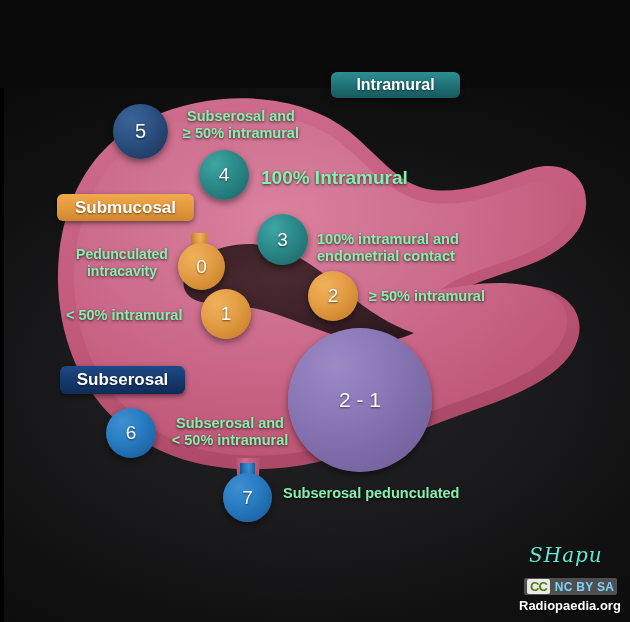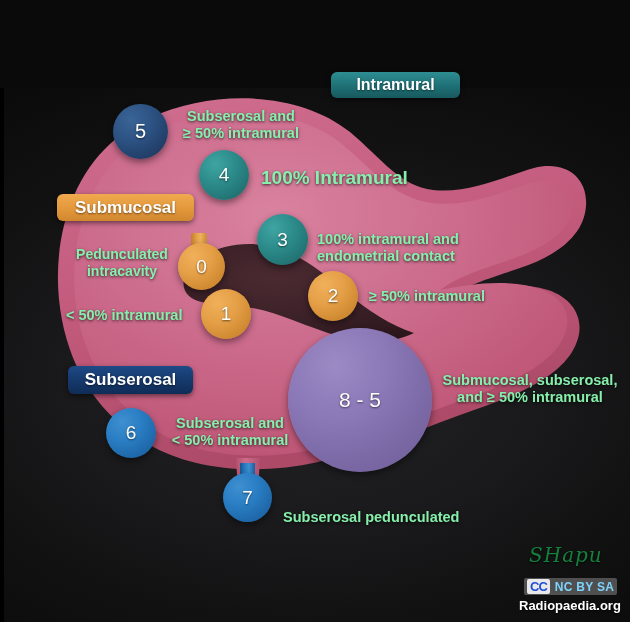--- a/index.html
+++ b/index.html
@@ -123,39 +123,39 @@
     line-height: 1.18;
     text-shadow: 0 1px 3px rgba(0,0,0,.75);
     white-space: pre-line;
   }
   .note.center { text-align: center; }
   .note.left   { text-align: left; }
 
   
   .sig {
     position: absolute;
-    color: #15803d;
+    color: #5eead4;
     font-family: "DejaVu Serif", serif;
     font-style: italic;
     font-size: 20px;
     letter-spacing: 1px;
     text-shadow: 0 1px 2px rgba(0,0,0,.8);
   }
   .cc-row {
     position: absolute;
     display: flex;
     align-items: center;
     background: rgba(170,170,170,.42);
     border-radius: 2px;
     padding: 0 3px;
     height: 17px;
   }
   .cc-mark {
     background: #e9e9e9;
-    color: #1d4ed8;
+    color: #4d7c0f;
     font-weight: bold;
     font-size: 13px;
     line-height: 15px;
     padding: 0 3px;
     border-radius: 2px;
     letter-spacing: -1px;
   }
   .cc-text {
     color: #7dd3fc;
     font-weight: bold;
@@ -253,21 +253,21 @@
   </svg>
 
   <div class="badge badge-intramural" style="left:331px; top:72px; width:129px; height:26px; font-size:16px;">
     <span>Intramural</span>
   </div>
 
   <div class="badge badge-submucosal" style="left:57px; top:194px; width:137px; height:27px; font-size:17px;">
     <span>Submucosal</span>
   </div>
 
-  <div class="badge badge-subserosal" style="left:60px; top:366px; width:125px; height:28px; font-size:17px;margin-left:8px;">
+  <div class="badge badge-subserosal" style="left:60px; top:366px; width:125px; height:28px; font-size:17px;">
     <span>Subserosal</span>
   </div>
 
   <div class="stalk stalk-orange" style="left:191px; top:233px; width:16px; height:18px; border-radius:3px;"></div>
   <div class="fib fib-orange" style="left:178px; top:243px; width:47px; height:47px; font-size:19px;">
     <span>0</span>
   </div>
 
   <div class="fib fib-orange" style="left:201px; top:289px; width:50px; height:50px; font-size:19px;">
     <span>1</span>
@@ -292,45 +292,43 @@
   <div class="fib fib-blue" style="left:106px; top:408px; width:50px; height:50px; font-size:19px;">
     <span>6</span>
   </div>
 
   <div class="stalk stalk-blue" style="left:240px; top:463px; width:15px; height:24px;"></div>
   <div class="fib fib-blue" style="left:223px; top:473px; width:49px; height:49px; font-size:19px;">
     <span>7</span>
   </div>
 
   <div class="fib fib-purple" style="left:288px; top:328px; width:144px; height:144px; font-size:21px;">
-    <span>8 - 5</span>
+    <span>2 - 1</span>
   </div>
 
   <div class="note center" style="left:168px; top:108px; width:146px; font-size:14.5px;">Subserosal and
 ≥ 50% intramural</div>
 
   <div class="note left" style="left:261px; top:167px; width:160px; font-size:19px;">100% Intramural</div>
 
   <div class="note left" style="left:317px; top:231px; width:190px; font-size:14.5px;">100% intramural and
 endometrial contact</div>
 
   <div class="note center" style="left:58px; top:246px; width:128px; font-size:14px;">Pedunculated
 intracavity</div>
 
   <div class="note left" style="left:66px; top:307px; width:140px; font-size:14.5px;">&lt; 50% intramural</div>
 
   <div class="note left" style="left:369px; top:288px; width:160px; font-size:14.5px;">≥ 50% intramural</div>
 
-  <div class="note center" style="left:438px; top:372px; width:184px; font-size:14.5px;">Submucosal, subserosal,
-and ≥ 50% intramural</div>
 
   <div class="note center" style="left:157px; top:415px; width:146px; font-size:14.5px;">Subserosal and
 &lt; 50% intramural</div>
 
-  <div class="note left" style="left:283px; top:485px; width:230px; font-size:14.5px;margin-top:24px;">Subserosal pedunculated</div>
+  <div class="note left" style="left:283px; top:485px; width:230px; font-size:14.5px;">Subserosal pedunculated</div>
 
   <div class="sig" style="left:529px; top:543px;">SHapu</div>
 
   <div class="cc-row" style="left:524px; top:578px;">
     <span class="cc-mark">CC</span>
     <span class="cc-text">NC BY SA</span>
   </div>
 
   <div class="site" style="left:519px; top:598px;">Radiopaedia.org</div>
 

